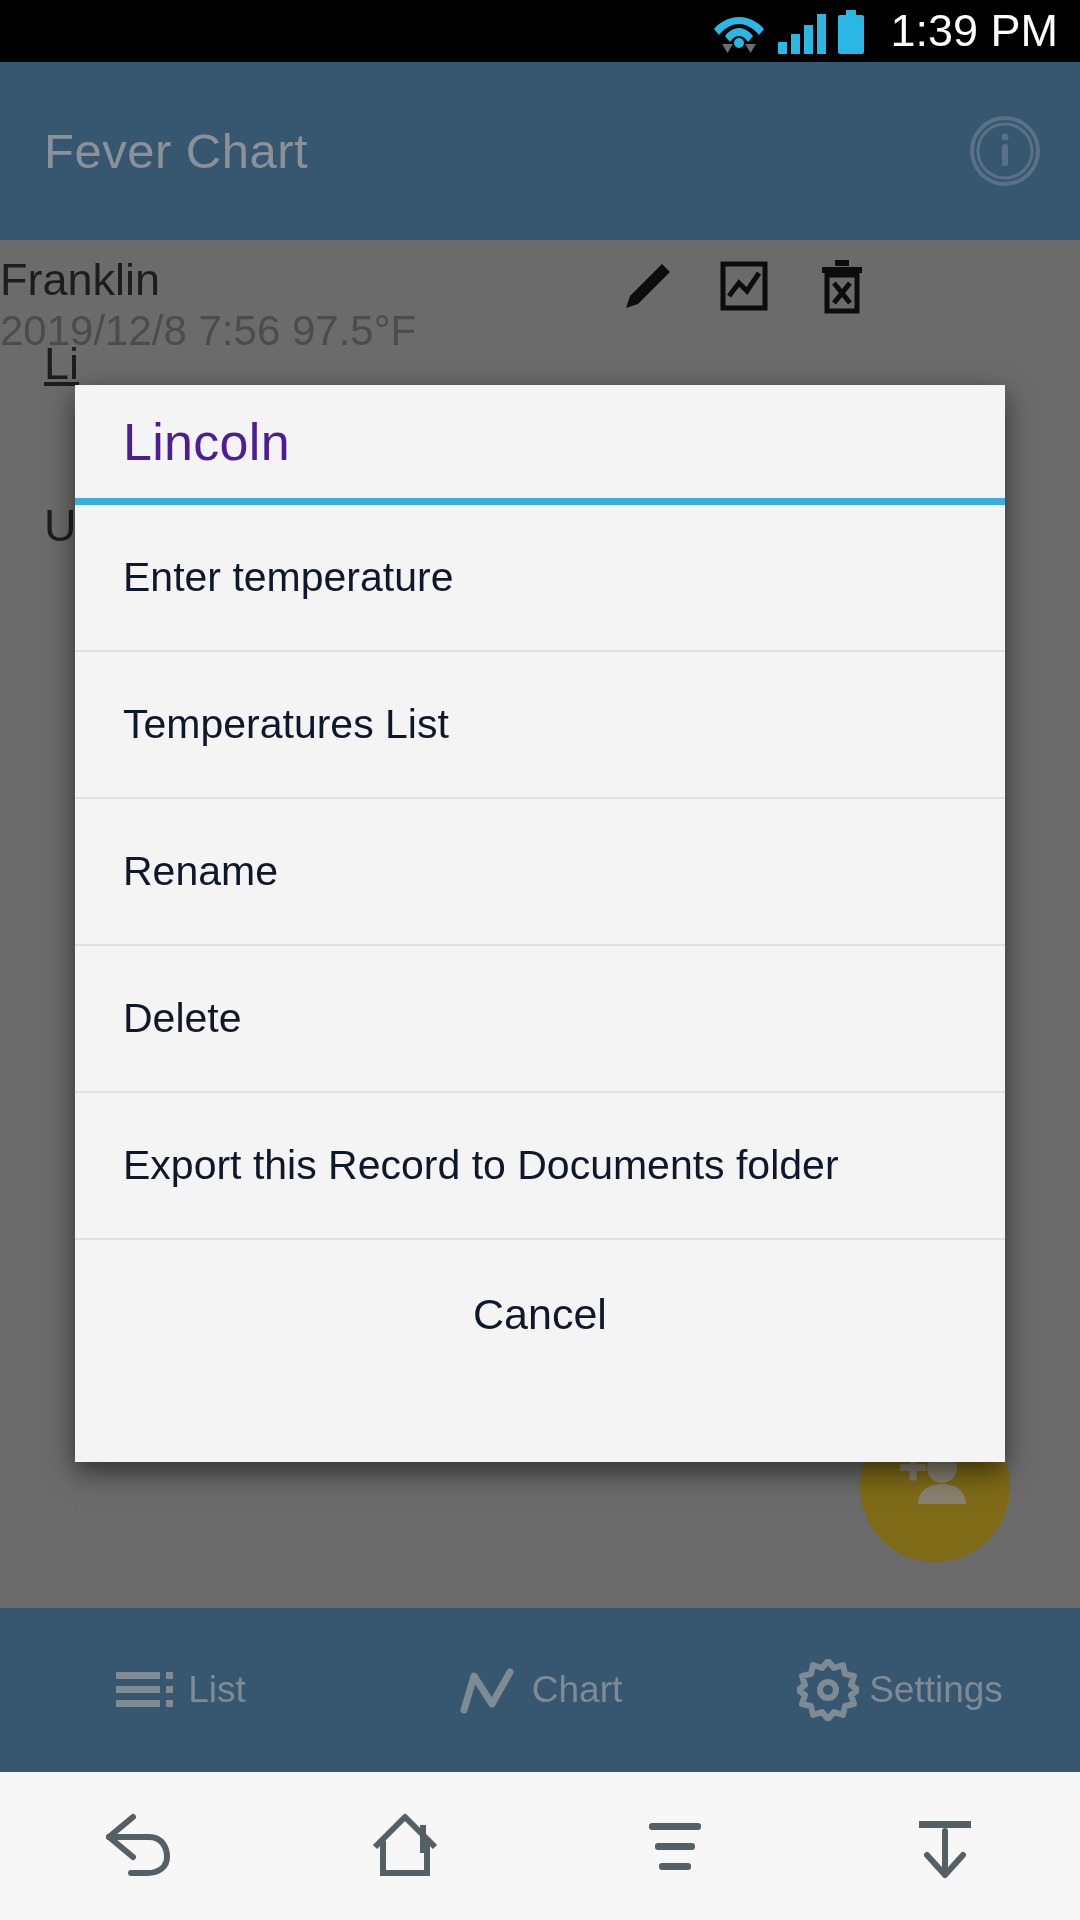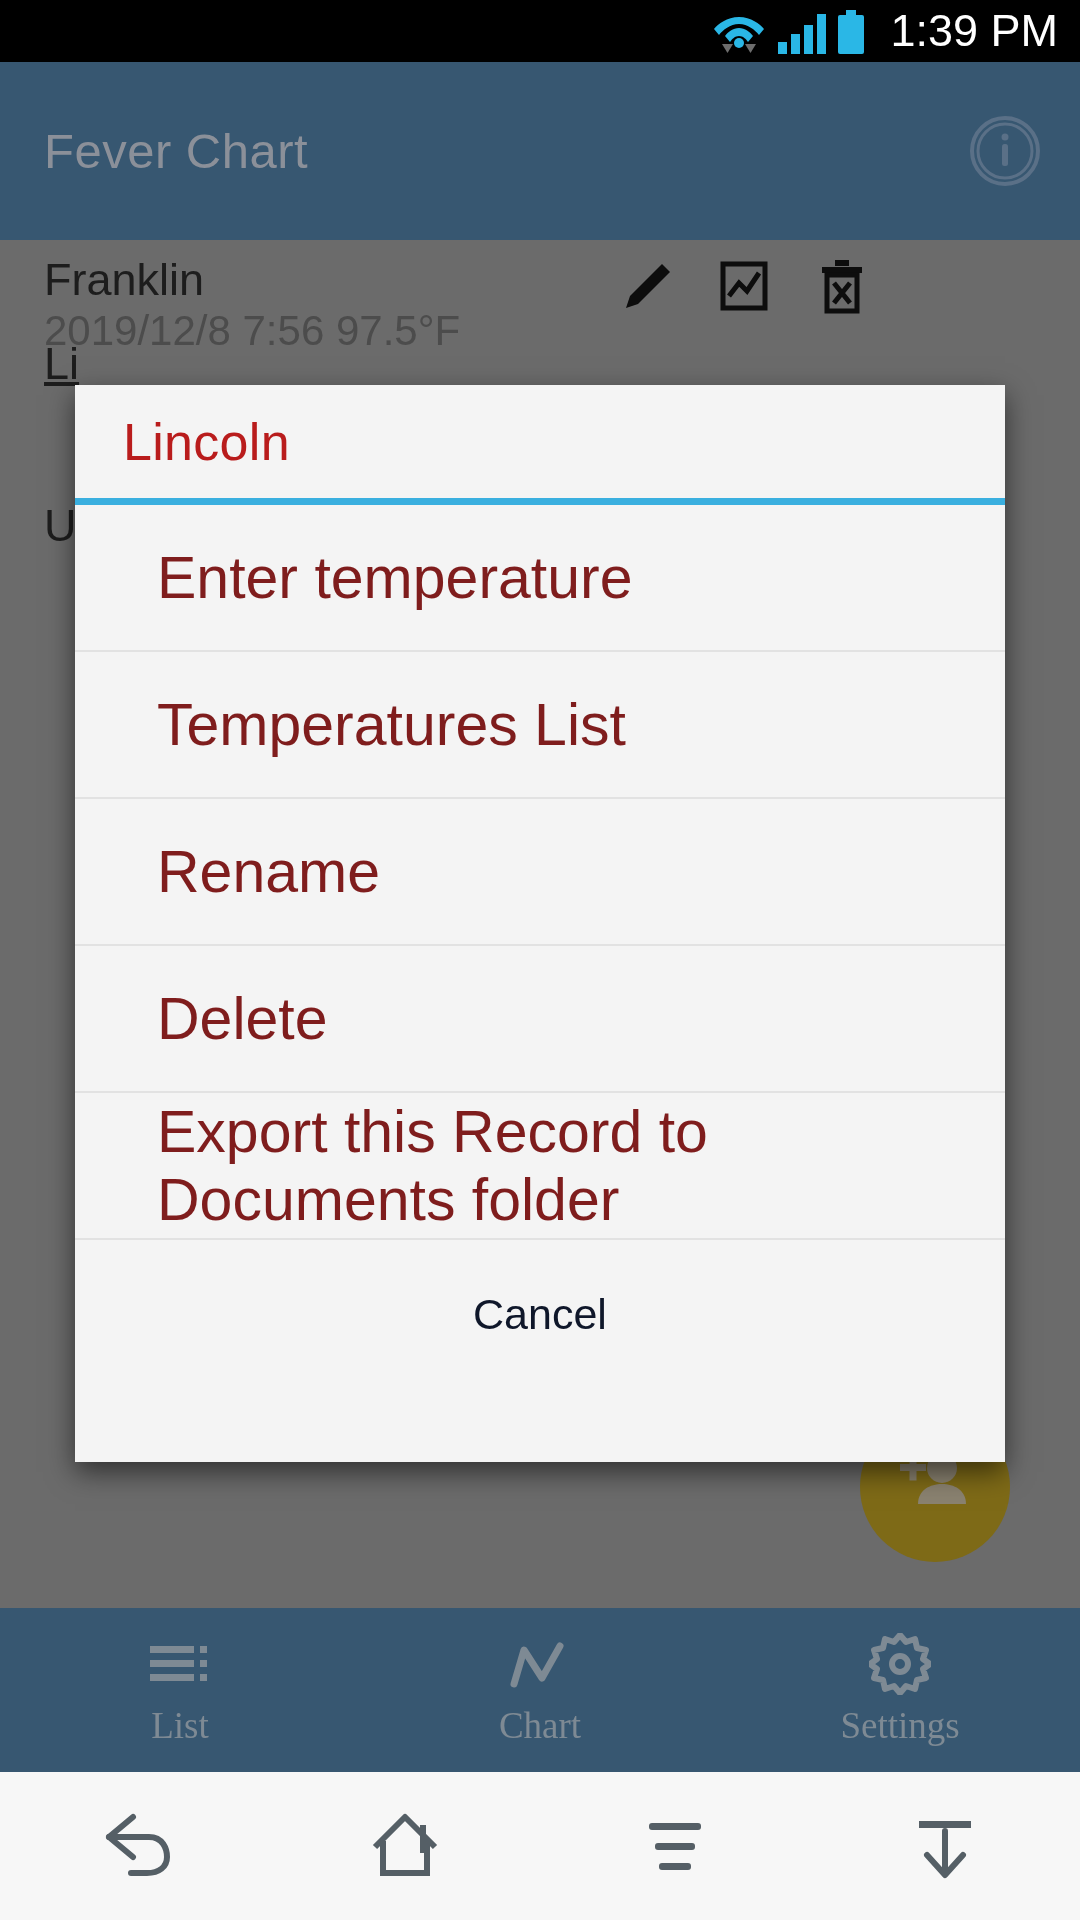--- a/index.html
+++ b/index.html
@@ -60,21 +60,20 @@
   .info-icon { width:78px; height:78px; position:relative; }
 
   
   .content {
     position:absolute; left:0; top:240px;
     width:1080px; height:1368px;
     background:#6b6b6b;
   }
   .record-row {
     position:absolute; left:0; top:0; width:900px; height:130px;
-    padding-left:44px;
   }
   .record-name {
     font-size:45px; color:#1d1d1d; line-height:52px; padding-top:14px;
   }
   .record-sub {
     font-size:42px; color:#4c4c4c; line-height:50px;
   }
   .record-actions {
     position:absolute; right:30px; top:18px;
     display:flex; align-items:center; gap:42px;
@@ -94,22 +93,22 @@
   }
 
   
   .tab-bar {
     position:absolute; left:0; top:1608px;
     width:1080px; height:164px;
     background:#375771;
     display:flex;
   }
   .tab {
-    flex:1; display:flex; flex-direction:column;
-    align-items:center; justify-content:center; gap:10px;font-family:Liberation Serif, serif;
+    flex:1; display:flex; flex-direction:row;
+    align-items:center; justify-content:center; gap:10px;
   }
   .tab .tab-ic { height:60px; display:flex; align-items:center; justify-content:center; }
   .tab .tab-label { font-size:37px; color:#7e8a94; }
 
   
   .nav-bar {
     position:absolute; left:0; top:1772px;
     width:1080px; height:148px;
     background:#f7f7f7;
     display:flex; align-items:center;
@@ -123,29 +122,29 @@
     width:930px; height:1077px;
     background:#f4f4f4;
     box-shadow:0 10px 26px rgba(0,0,0,0.55);
     overflow:hidden;
   }
   .dlg-title-wrap {
     height:113px; display:flex; align-items:center;
     padding-left:48px;
   }
   .dlg-title {
-    font-size:52px; color:#b91c1c; letter-spacing:0.3px;
+    font-size:52px; color:#4c1d95; letter-spacing:0.3px;
   }
   .dlg-accent { height:7px; background:#3aafdf; }
   .dlg-item {
     height:147px; display:flex; align-items:center;
     padding-left:48px;
     border-bottom:2px solid #e2e2e2;
   }
-  .dlg-item-label { font-size:59px; color:#7f1d1d;margin-left:34px; }
+  .dlg-item-label { font-size:41px; color:#0f172a; }
   .dlg-cancel {
     height:148px; display:flex; align-items:center; justify-content:center;
   }
   .dlg-cancel-label { font-size:43px; color:#0f172a; }
 </style>
 </head>
 <body>
 
 <div id="screen">
 

